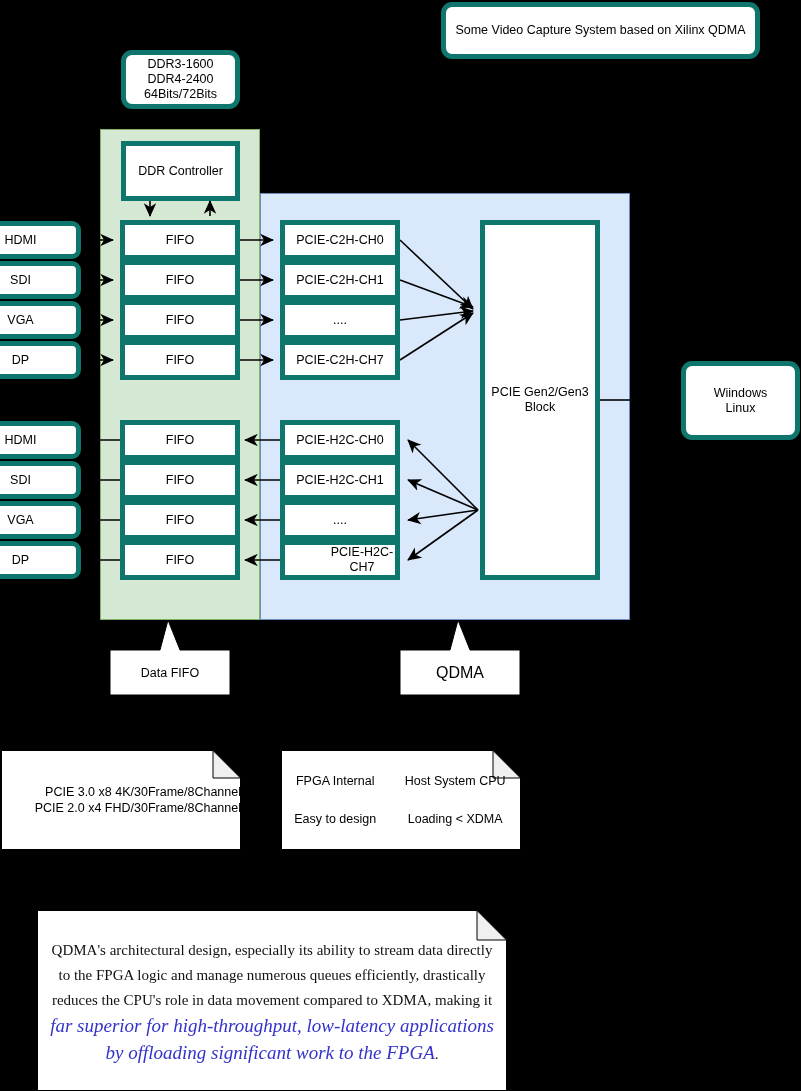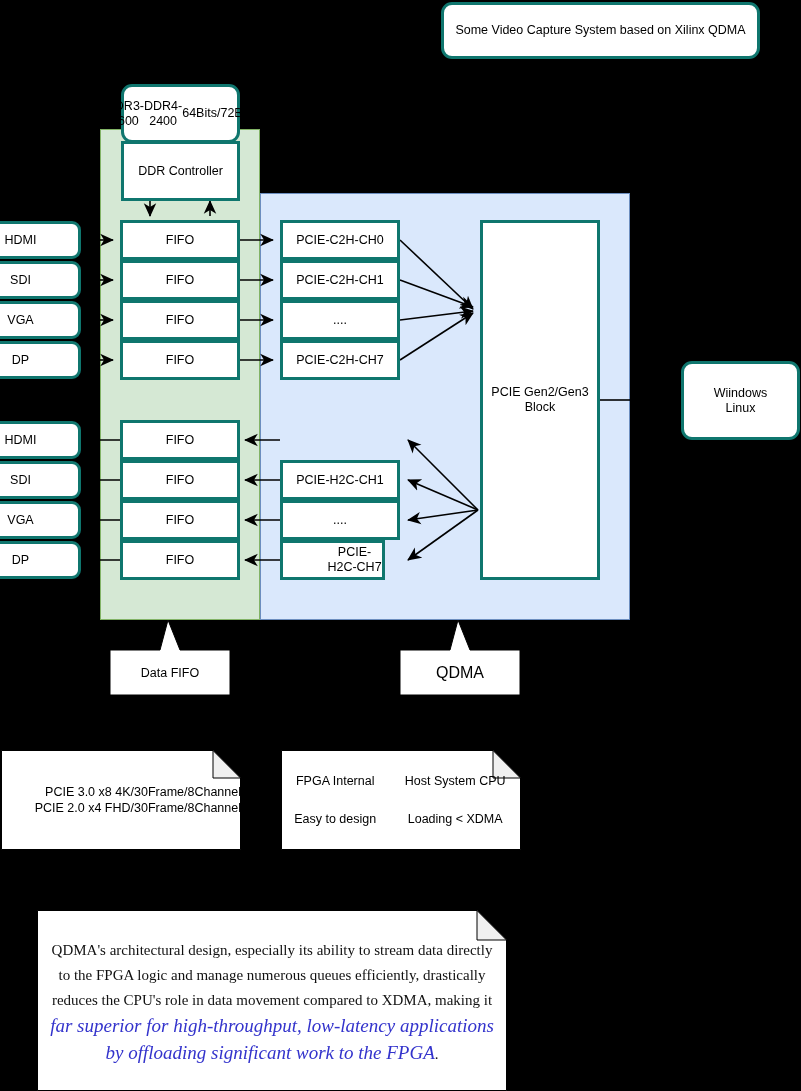--- a/index.html
+++ b/index.html
@@ -1,19 +1,19 @@
 <!DOCTYPE html>
 <html><head>
 <meta charset="utf-8">
 <style>
   html,body{margin:0;padding:0;background:#000;}
   body{width:801px;height:1091px;overflow:hidden;font-family:"Liberation Sans",sans-serif;}
   #stage{position:relative;width:801px;height:1091px;background:#000;}
 
-  .box{position:absolute;box-sizing:border-box;background:#ffffff;border:3px solid #0f766e;
+  .box{position:absolute;box-sizing:border-box;background:#ffffff;border:5px solid #0f766e;
        display:flex;align-items:center;justify-content:center;text-align:center;
        color:#000;font-size:12.5px;line-height:15px;font-family:"Liberation Sans",sans-serif;}
 
   .rounded{border-radius:11px;}
   .rounded-sm{border-radius:9px;}
 
   .region{position:absolute;box-sizing:border-box;}
   .region-green{background:#d5e8d4;border:1px solid #82b366;}
   .region-blue{background:#dae8fc;border:1px solid #6c8ebf;}
 
@@ -75,21 +75,21 @@
       <path d="M120,560 L80,560"></path>
 
       <path d="M600,400 L631,400"></path>
     </g>
   </svg>
 
   <div class="box rounded" style="left:441px;top:2px;width:319px;height:57px;">
     <span>Some Video Capture System based on Xilinx QDMA</span>
   </div>
 
-  <div class="box rounded" style="left:121px;top:50px;width:119px;height:59px;margin-top:34px;">
+  <div class="box rounded" style="left:121px;top:50px;width:119px;height:59px;flex-direction:column;">
     <span>DDR3-1600</span>
     <span>DDR4-2400</span>
     <span>64Bits/72Bits</span>
   </div>
 
   <div class="box" style="left:121px;top:141px;width:119px;height:60px;">
     <span>DDR Controller</span>
   </div>
 
   <div class="box rounded-sm" style="left:-40px;top:221px;width:121px;height:38px;">
@@ -150,27 +150,30 @@
   <div class="box" style="left:280px;top:260px;width:120px;height:40px;">
       <span>PCIE-C2H-CH1</span>
     </div>
   <div class="box" style="left:280px;top:300px;width:120px;height:40px;">
       <span>....</span>
     </div>
   <div class="box" style="left:280px;top:340px;width:120px;height:40px;">
       <span>PCIE-C2H-CH7</span>
     </div>
 
+  <div class="box" style="left:280px;top:420px;width:120px;height:40px;">
+      <span>PCIE-H2C-CH0</span>
+    </div>
   <div class="box" style="left:280px;top:460px;width:120px;height:40px;">
       <span>PCIE-H2C-CH1</span>
     </div>
   <div class="box" style="left:280px;top:500px;width:120px;height:40px;">
       <span>....</span>
     </div>
-  <div class="box" style="left:280px;top:540px;width:105px;height:40px;padding-left:44px;">
+  <div class="box" style="left:280px;top:540px;width:120px;height:40px;padding-left:44px;">
       <span>PCIE-H2C-CH7</span>
     </div>
 
   <div class="box" style="left:480px;top:220px;width:120px;height:360px;flex-direction:column;">
     <span>PCIE Gen2/Gen3</span>
     <span>Block</span>
   </div>
 
   <div class="box rounded" style="left:681px;top:361px;width:119px;height:79px;flex-direction:column;">
     <span>Wiindows</span>

